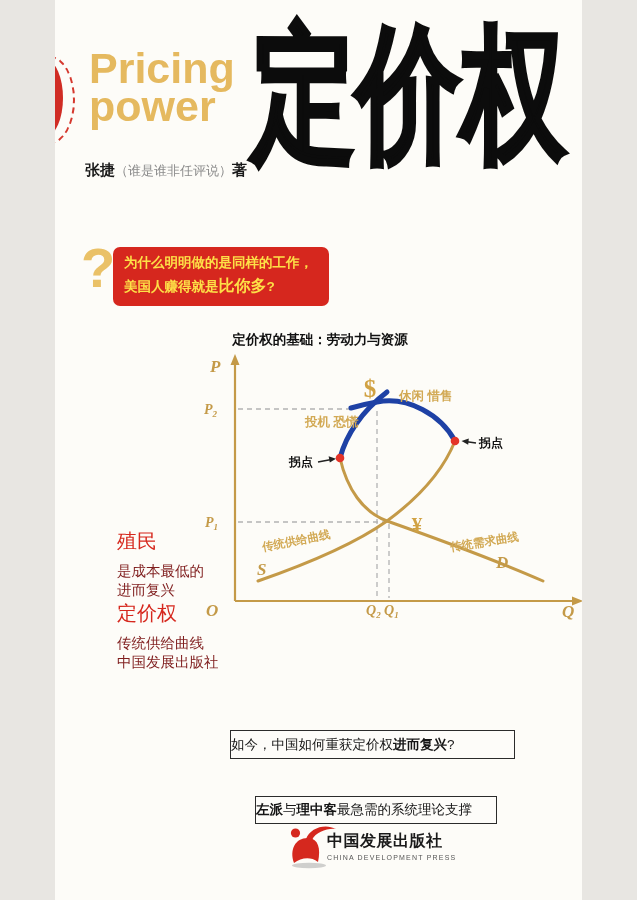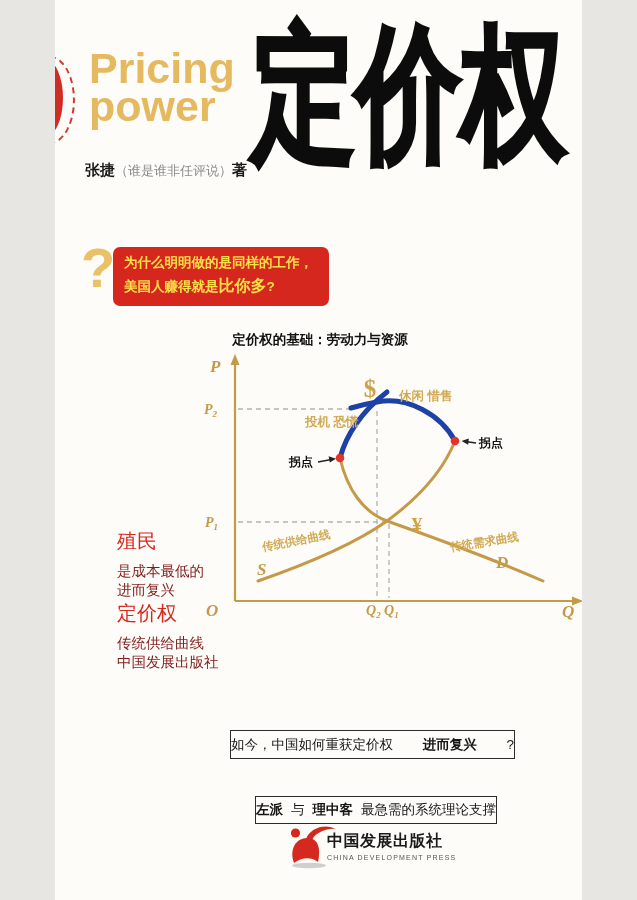--- a/index.html
+++ b/index.html
@@ -54,21 +54,21 @@
   .vslog .hl{color:#d6281e;}
 
   
   .lslog{position:absolute;left:62px;}
   .lslog .head{font-size:20px;font-weight:400;color:#d6281e;line-height:1.1;}
   .lslog .body{font-size:14.5px;color:#7f1d1d;line-height:1.32;margin-top:10px;}
   .lslog1{top:530px;} .lslog2{top:602px;}
 
   
   .banner{position:absolute;border:1.5px solid #2b2b2b;background:#fdfcf9;
-          display:flex;align-items:center;justify-content:space-between;font-size:13.5px;color:#151515;}
+          display:flex;align-items:center;justify-content:flex-start;font-size:13.5px;color:#151515;}
   .banner b{font-weight:800;}
   .banner1{left:175px;top:730px;width:283px;height:27px;z-index:1;}
   .banner2{left:200px;top:782px;width:240px;height:26px;z-index:2;margin-top:14px;}
 
   
   .pub-logo{position:absolute;left:227px;top:823px;}
   .pub-text{position:absolute;left:272px;top:831px;}
   .pub-cn{font-family:"Liberation Serif",serif;font-weight:700;font-size:16px;color:#1a1a1a;letter-spacing:0.5px;}
   .pub-en{font-size:7px;color:#555;letter-spacing:1.2px;margin-top:2px;}
 </style>

